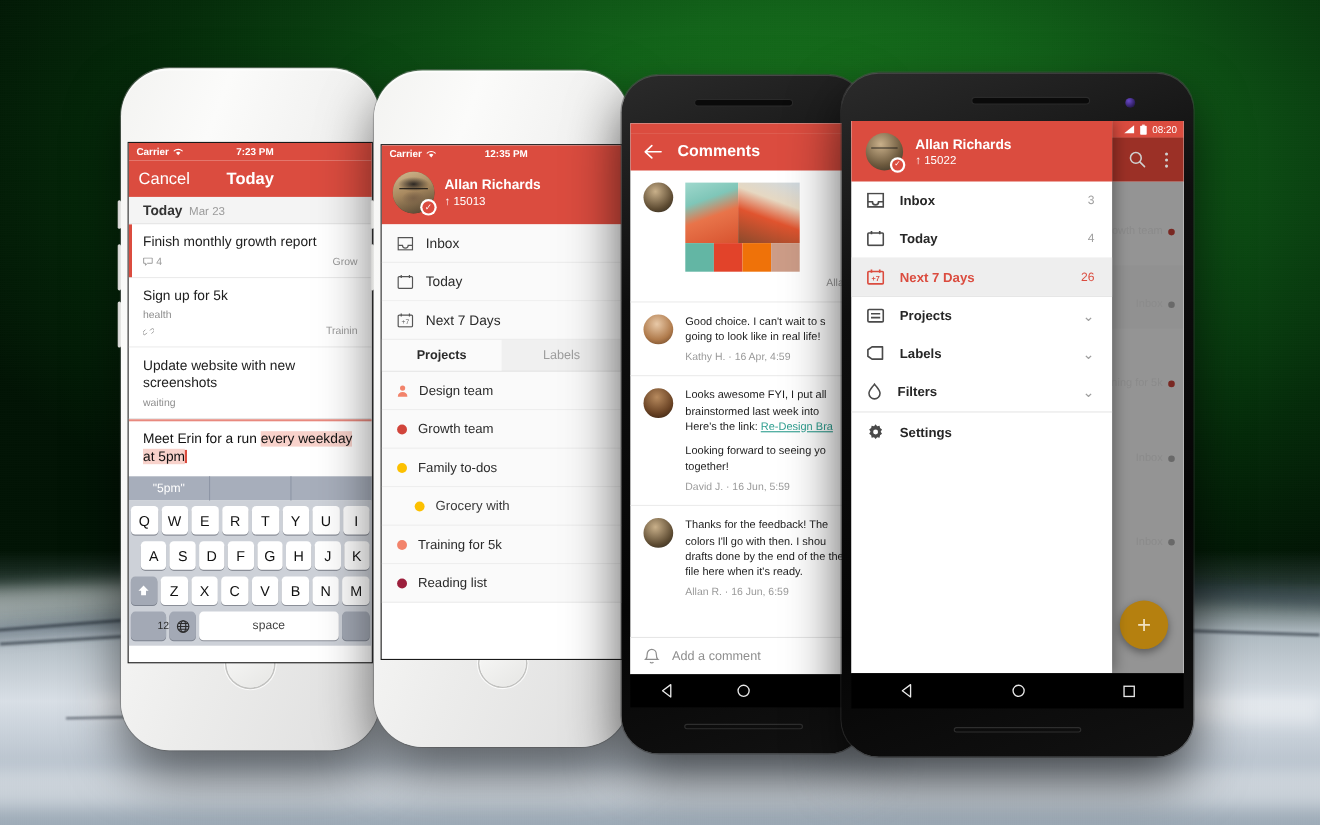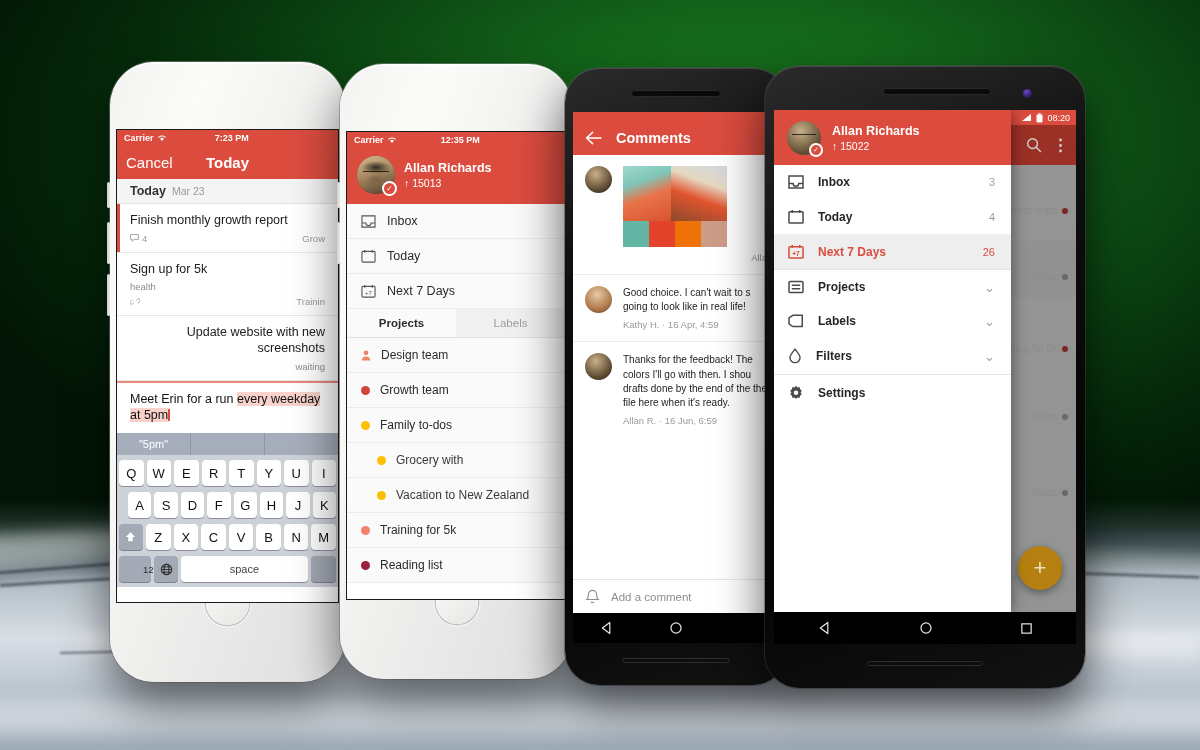--- a/index.html
+++ b/index.html
@@ -271,21 +271,21 @@
       <div class="meta">
         <span class="l">
           <svg width="10" height="9" viewBox="0 0 11 10">
             <path d="M4 6.2 2.6 7.6a1.7 1.7 0 0 1-2.4-2.4L2.4 3" stroke="#9a9a9a" stroke-width="1" fill="none"></path>
             <path d="M7 3.8 8.4 2.4a1.7 1.7 0 0 1 2.4 2.4L8.6 7" stroke="#9a9a9a" stroke-width="1" fill="none"></path>
           </svg>
         </span>
         <span class="r">Trainin</span>
       </div>
     </div>
-    <div class="task" style="text-align:right;">
+    <div class="task" style="">
       <div class="ttl">Update website with new screenshots</div>
       <div class="lbl">waiting</div>
     </div>
 
     <div class="compose">
       <div class="txt">
         <span>Meet Erin for a run </span><span class="hl">every weekday at 5pm</span><span class="caret"></span>
       </div>
     </div>
 
@@ -423,24 +423,20 @@
       <span>Growth team</span>
     </div>
     <div class="proj">
       <span class="dot" style="background:#fcc000"></span>
       <span>Family to-dos</span>
     </div>
     <div class="proj ind">
       <span class="dot" style="background:#fcc000"></span>
       <span>Grocery with</span>
     </div>
-    <div class="proj ind">
-      <span class="dot" style="background:#fcc000"></span>
-      <span>Vacation to New Zealand</span>
-    </div>
     <div class="proj">
       <span class="dot" style="background:#f2836b"></span>
       <span>Training for 5k</span>
     </div>
     <div class="proj">
       <span class="dot" style="background:#9c1f3c"></span>
       <span>Reading list</span>
     </div>
   </div>
 </div>
@@ -476,20 +472,28 @@
     </div>
 
     <div class="cmt">
       <div class="cav k"></div>
       <div style="flex:1; min-width:0;">
         <div class="ctext">Good choice. I can't wait to s going to look like in real life!</div>
         <div class="cmeta">Kathy H. · 16 Apr, 4:59</div>
       </div>
     </div>
 
+    <div class="cmt">
+      <div class="cav d"></div>
+      <div style="flex:1; min-width:0;">
+        <div class="ctext"><span>Looks awesome FYI, I put all brainstormed last week into Here's the link: </span><span class="link">Re-Design Bra</span></div>
+        <div class="ctext" style="margin-top:8px;">Looking forward to seeing yo together!</div>
+        <div class="cmeta">David J. · 16 Jun, 5:59</div>
+      </div>
+    </div>
 
     <div class="cmt" style="border-bottom:none;">
       <div class="cav a"></div>
       <div style="flex:1; min-width:0;">
         <div class="ctext">Thanks for the feedback! The colors I'll go with then. I shou drafts done by the end of the the file here when it's ready.</div>
         <div class="cmeta">Allan R. · 16 Jun, 6:59</div>
       </div>
     </div>
 
     <div class="addbar">

